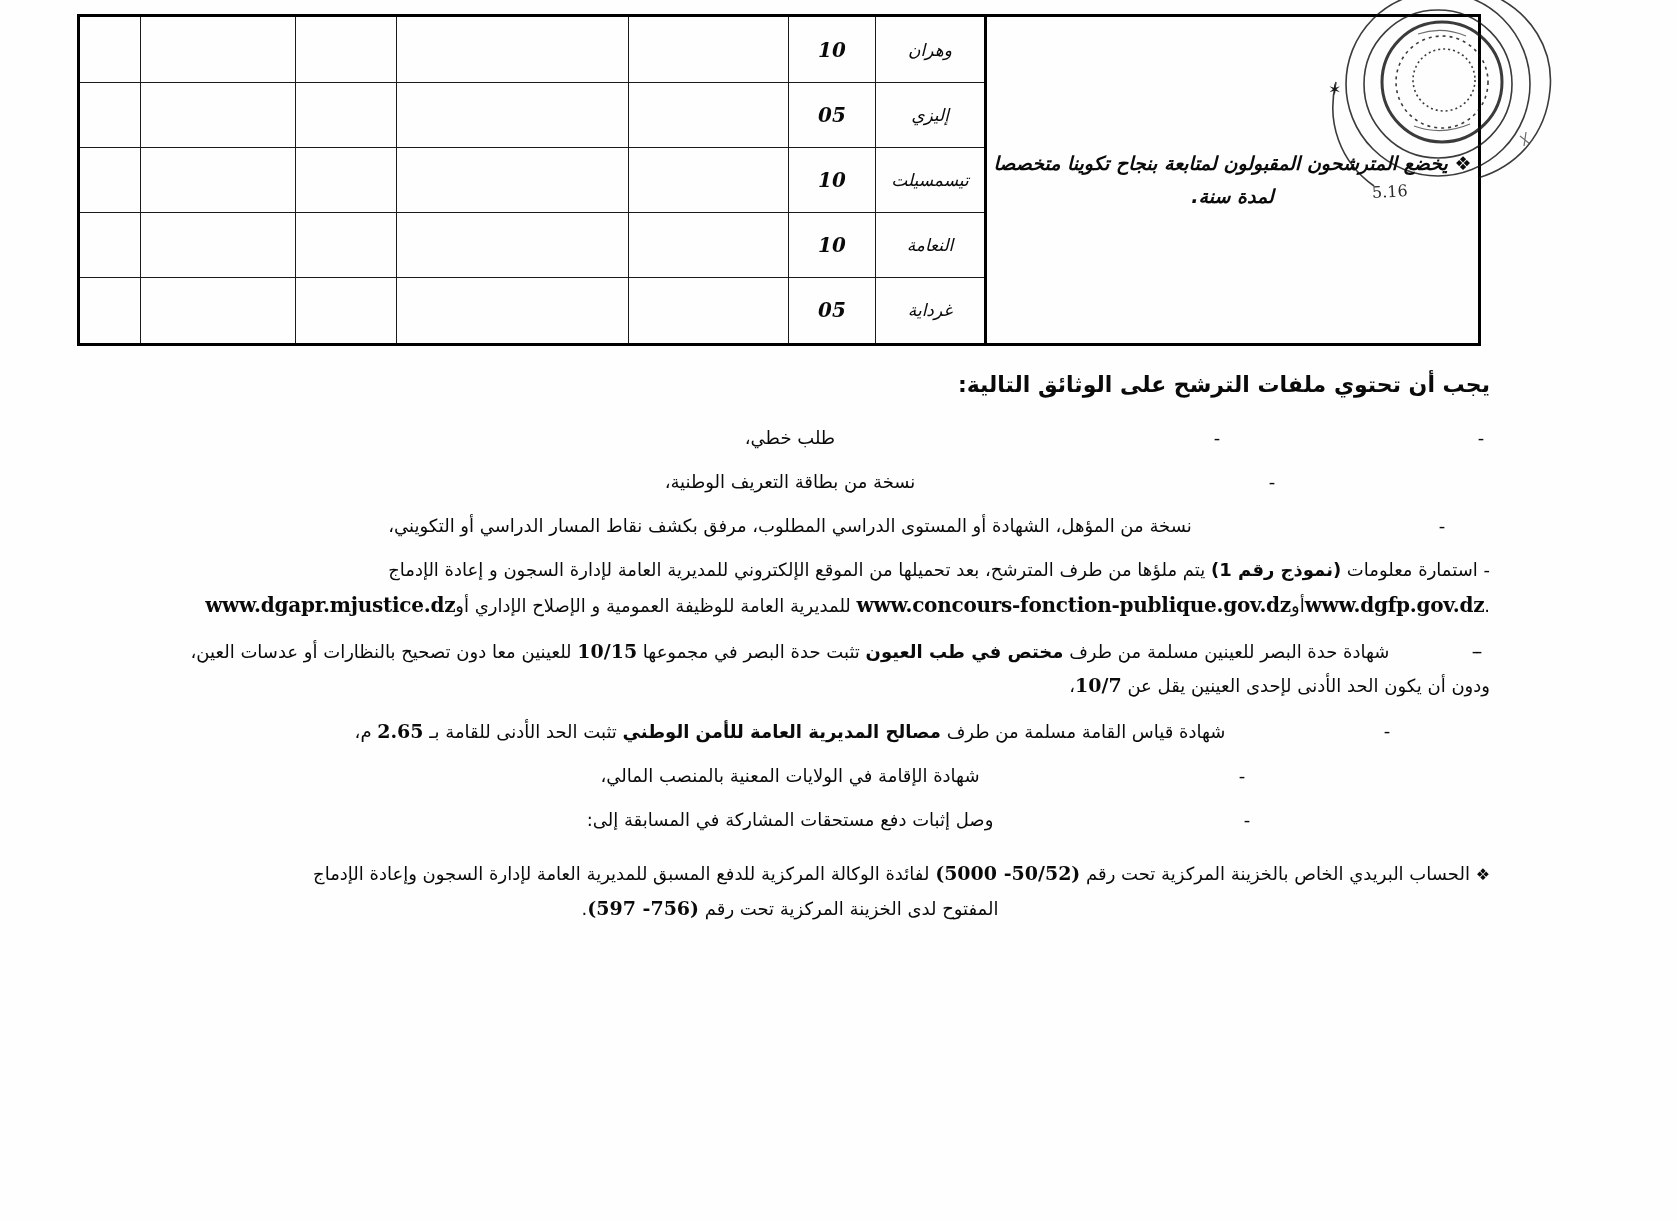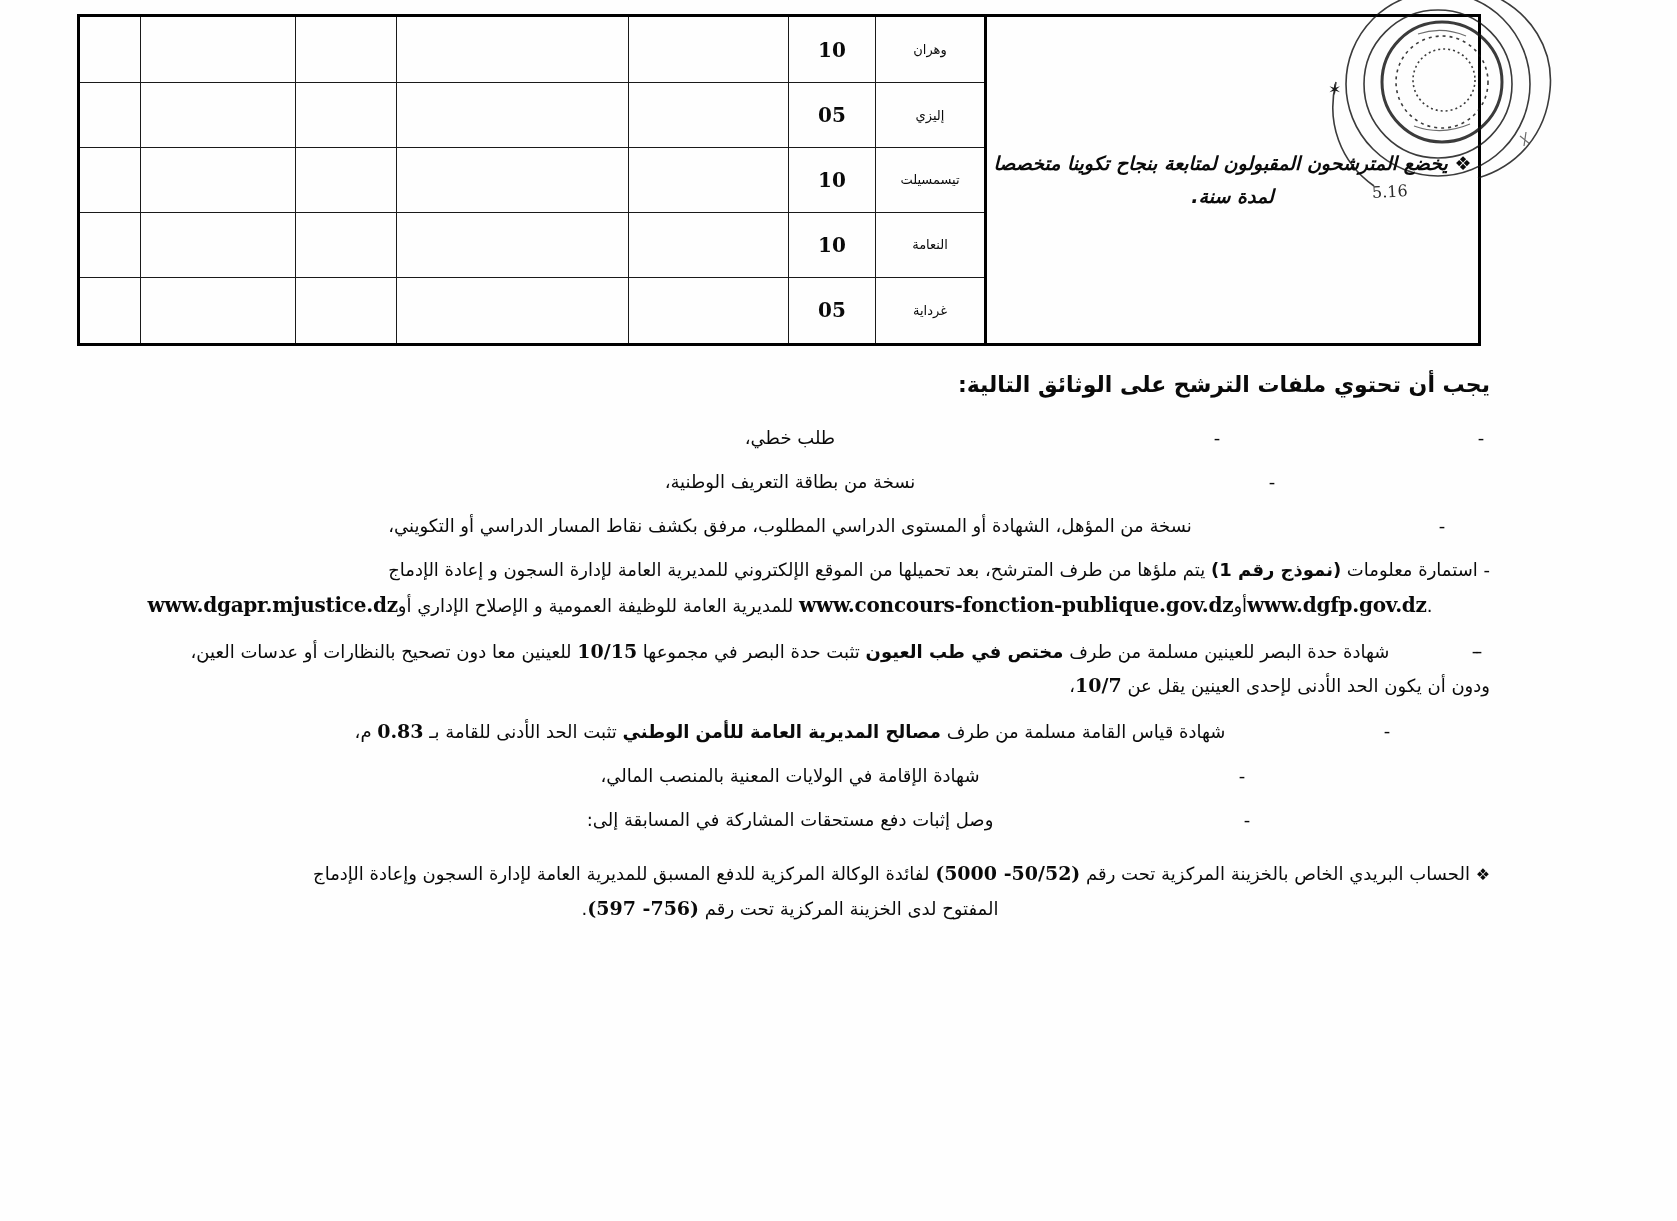--- a/index.html
+++ b/index.html
@@ -61,27 +61,29 @@
   .cell-note {
     text-align: right;
     padding: 0 14px;
     font-size: 19px;
     font-weight: bold;
     line-height: 1.75;
     letter-spacing: -0.2px;
     font-style: italic;
   }
   .cell-wilaya {
-    font-size: 13px;
+    font-size: 17px;
     letter-spacing: -0.2px;
+    font-style: italic;
   }
   .cell-num {
     font-family: "DejaVu Serif", "Liberation Serif", serif;
     font-size: 20px;
     font-weight: bold;
+    font-style: italic;
   }
   
   table.grid tr + tr td.cell-wilaya,
   table.grid tr + tr td.cell-num {
     border-top: 1px solid #7a7a7a;
   }
   .cell-note-holder { border-left: 3px solid #000 !important; }
 
   
   .stamp {
@@ -156,21 +158,21 @@
   .url {
     font-family: "DejaVu Serif", "Liberation Serif", serif;
     font-weight: bold;
     font-size: 20px;
     direction: ltr;
     unicode-bidi: embed;
     display: inline-block;
   }
   .line2 {
     display: block;
-    text-align: center;
+    text-align: right;
     margin-top: 4px;
   }
   .sub-line {
     display: block;
     text-align: right;
     margin-top: 3px;
   }
   .bullet-diamond { font-size: 16px; }
 
   .pay-block {
@@ -309,21 +311,21 @@
       <li class="center">
         <span style="position:absolute; right:8px;">-</span>
         <span>شهادة حدة البصر للعينين مسلمة من طرف </span><span class="b">مختص في طب العيون</span><span> تثبت حدة البصر في مجموعها </span><span class="num">10/15</span><span> للعينين معا دون تصحيح بالنظارات أو عدسات العين،</span>
         <span class="sub-line">
           <span>ودون أن يكون  الحد الأدنى لإحدى العينين يقل عن </span><span class="num">10/7</span><span>،</span>
         </span>
       </li>
 
       <li class="center">
         <span style="position:absolute; right:100px;">-</span>
-        <span>شهادة قياس القامة مسلمة من طرف </span><span class="b">مصالح المديرية العامة للأمن الوطني</span><span> تثبت الحد الأدنى للقامة بـ </span><span class="num">0.83</span><span> م،</span>
+        <span>شهادة قياس القامة مسلمة من طرف </span><span class="b">مصالح المديرية العامة للأمن الوطني</span><span> تثبت الحد الأدنى للقامة بـ </span><span class="num">2.65</span><span> م،</span>
       </li>
 
       <li class="center">
         <span style="position:absolute; right:245px;">-</span>
         <span>شهادة الإقامة في الولايات المعنية بالمنصب المالي،</span>
       </li>
 
       <li class="center">
         <span style="position:absolute; right:240px;">-</span>
         <span>وصل إثبات دفع مستحقات المشاركة في المسابقة إلى:</span>

